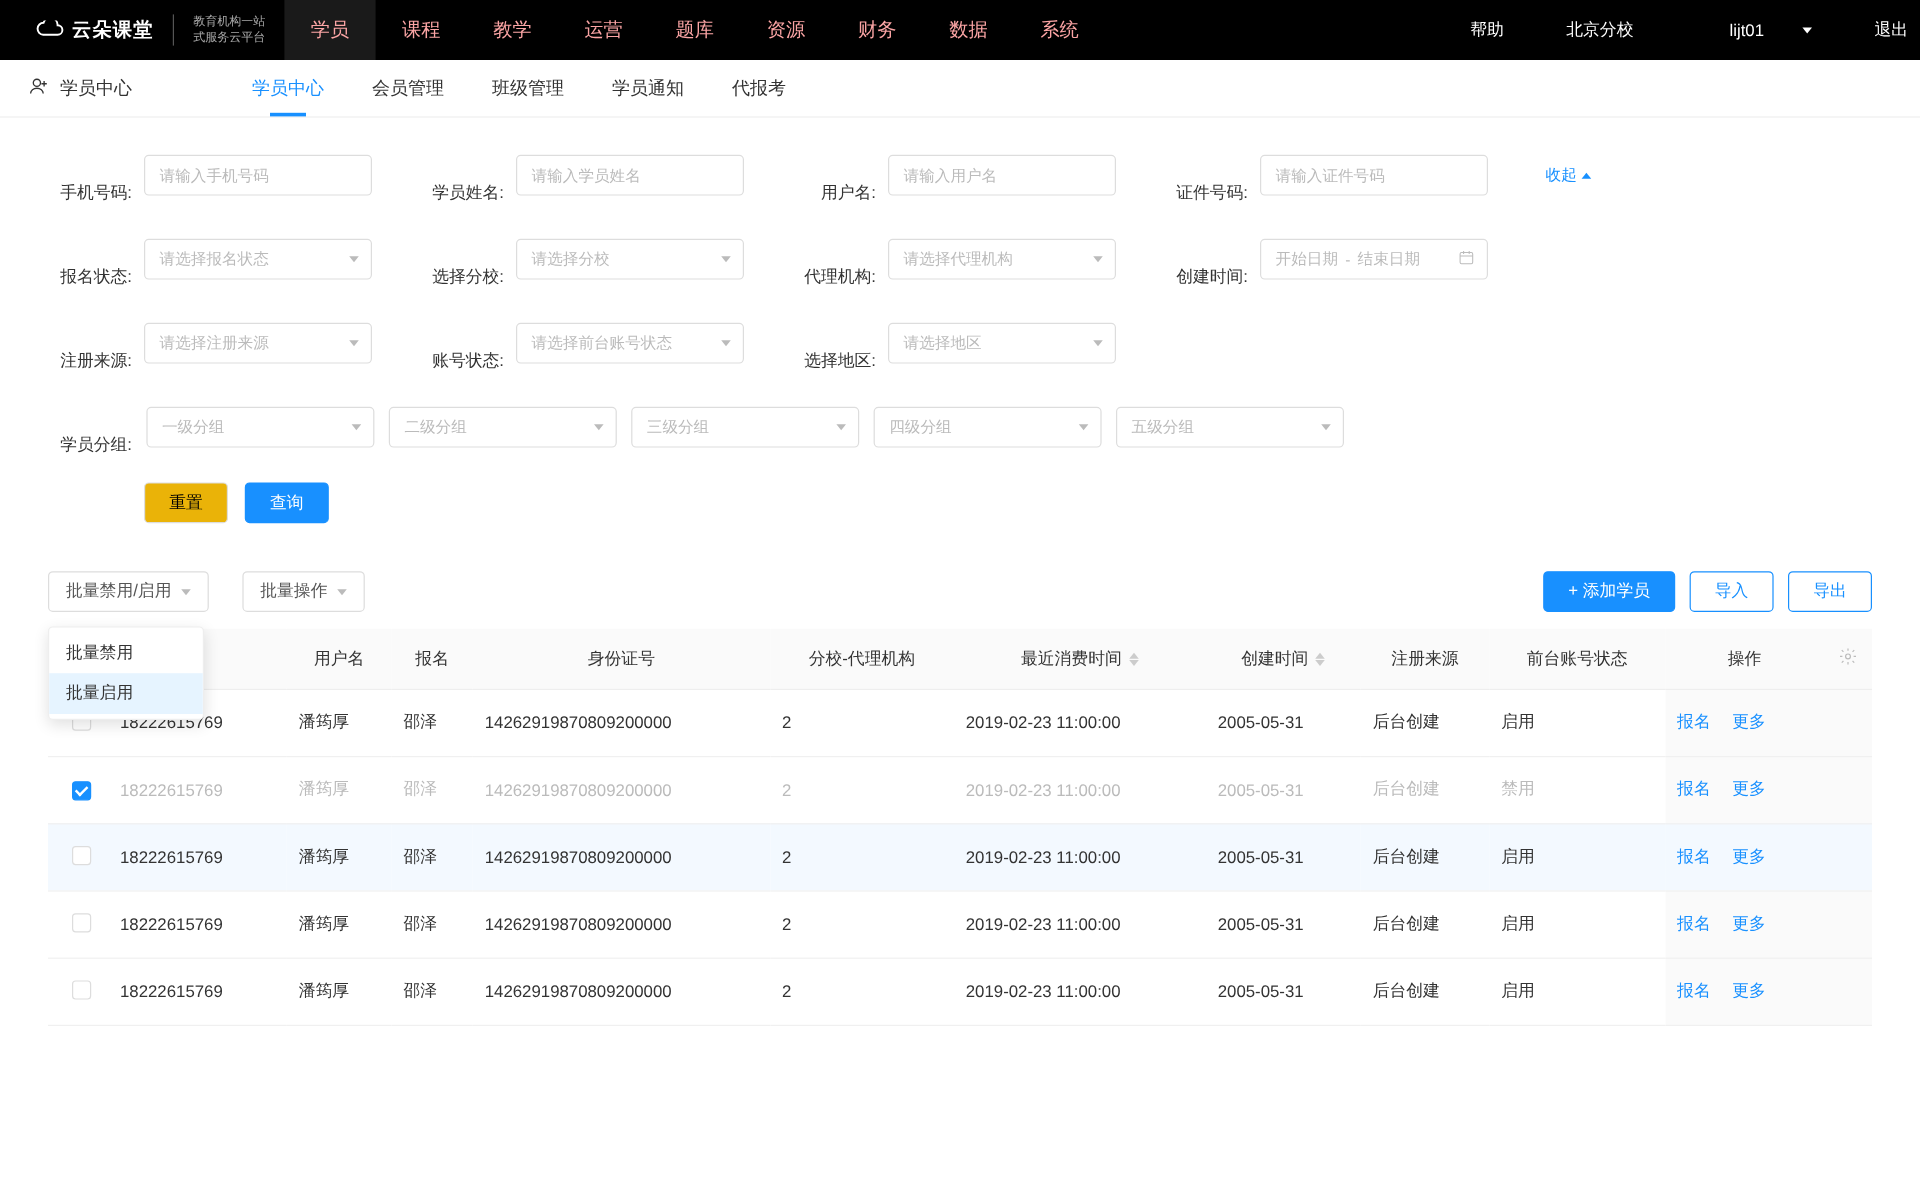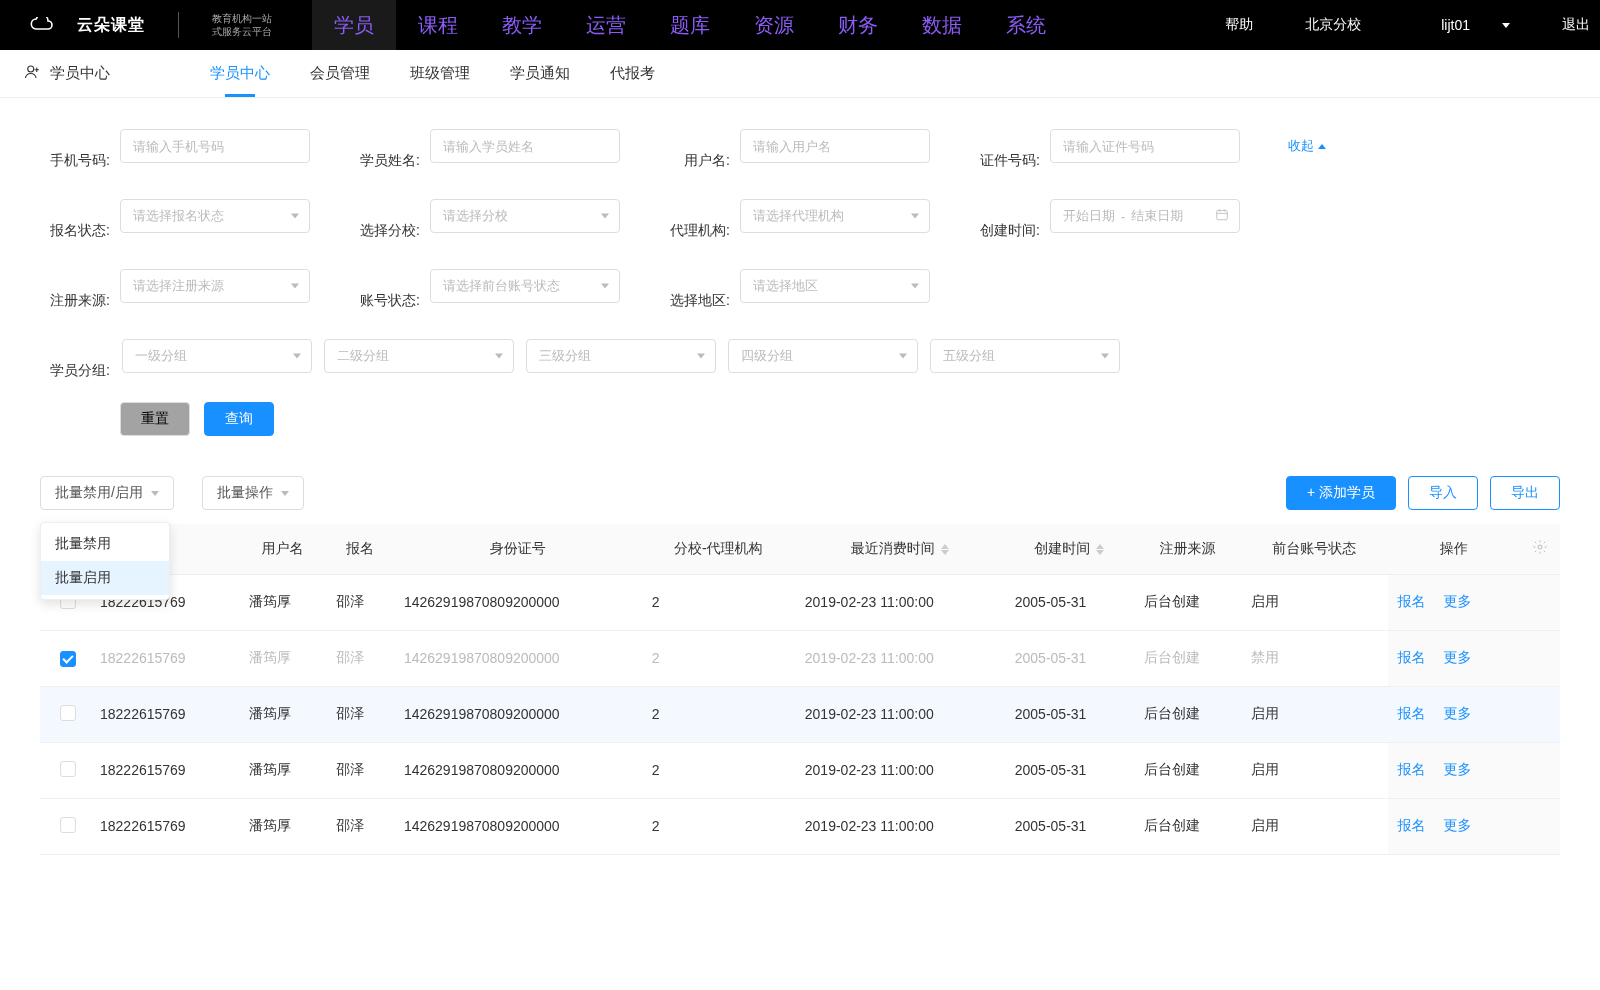--- a/index.html
+++ b/index.html
@@ -1,27 +1,27 @@
 <!DOCTYPE html>
 <html><head>
   <meta charset="utf-8">
   <style>
     * { box-sizing: border-box; margin: 0; padding: 0; }
     body { font-family: -apple-system, "PingFang SC", "Microsoft YaHei", sans-serif; font-size: 14px; color: #333; background: #fff; }
 
     
     .topnav { background: #000; height: 50px; display: flex; align-items: center; padding: 0 10px 0 30px; }
-    .logo-block { display: flex; align-items: center; gap: 23px; margin-right: 40px; }
+    .logo-block { display: flex; align-items: center; gap: 6px; margin-right: 16px; }
     .logo-icon { width: 24px; height: 16px; position: relative; }
     .logo-icon svg { display: block; }
     .logo-title { color: #fff; font-size: 16px; font-weight: 600; letter-spacing: 1px; }
     .logo-divider { width: 1px; height: 26px; background: #555; margin: 0 10px; }
     .logo-sub { color: #aaa; font-size: 10px; line-height: 1.3; }
     .topnav-items { display: flex; height: 100%; }
-    .topnav-item { color: #8b5cf6; padding: 0 22px; display: flex; align-items: center; cursor: pointer; font-size: 20px; }
+    .topnav-item { color: #fca5a5; padding: 0 22px; display: flex; align-items: center; cursor: pointer; font-size: 16px; }
     .topnav-item.active { background: #1a1a1a; }
     .topnav-right { margin-left: auto; display: flex; align-items: center; gap: 24px; color: #fff; font-size: 14px; }
     .topnav-right span { cursor: pointer; display: flex; align-items: center; gap: 4px; margin-left: 28px; }
     .caret-down { width: 0; height: 0; border-left: 4px solid transparent; border-right: 4px solid transparent; border-top: 5px solid #fff; display: inline-block; }
 
     
     .subnav { height: 48px; border-bottom: 1px solid #eee; display: flex; align-items: center; padding: 0 24px; gap: 0; }
     .subnav-title { display: flex; align-items: center; gap: 8px; font-size: 15px; margin-right: 100px; }
     .subnav-items { display: flex; gap: 40px; height: 100%; align-items: center; }
     .subnav-item { cursor: pointer; height: 100%; display: flex; align-items: center; position: relative; font-size: 15px; }
@@ -39,21 +39,21 @@
     .filter-control .sel-arrow { position: absolute; right: 10px; top: 50%; transform: translateY(-50%); color: #ccc; pointer-events: none; }
     .date-range { display: flex; align-items: center; gap: 6px; font-size: 13px; }
     .date-icon { position: absolute; right: 10px; top: 50%; transform: translateY(-50%); color: #bbb; }
     .collapse-link { color: #1890ff; cursor: pointer; display: flex; align-items: center; gap: 4px; font-size: 13px; margin-left: 8px; }
     .collapse-link .chev-up { width: 0; height: 0; border-left: 4px solid transparent; border-right: 4px solid transparent; border-bottom: 5px solid #1890ff; }
 
     .group-row { display: flex; gap: 12px; align-items: center; margin-bottom: 22px; }
     .group-row .filter-control { width: 190px; }
 
     .action-row { padding-left: 80px; display: flex; gap: 14px; }
-    .btn { height: 34px; padding: 0 20px; border-radius: 4px; border: 1px solid #ddd; background: #a3a3a3; cursor: pointer; display: inline-flex; align-items: center; justify-content: center; font-size: 14px; }
+    .btn { height: 34px; padding: 0 20px; border-radius: 4px; border: 1px solid #ddd; background: #eab308; cursor: pointer; display: inline-flex; align-items: center; justify-content: center; font-size: 14px; }
     .btn-primary { background: #1890ff; border-color: #1890ff; color: #fff; }
 
     
     .table-toolbar { padding: 30px 40px 14px; display: flex; align-items: center; gap: 28px; position: relative; justify-content: center; }
     .dropdown-btn { height: 34px; padding: 0 14px; border: 1px solid #ddd; border-radius: 4px; background: #fff; cursor: pointer; display: inline-flex; align-items: center; gap: 8px; font-size: 14px; color: #555; }
     .dropdown-menu { position: absolute; top: 76px; left: 40px; width: 130px; background: #fff; border: 1px solid #eee; border-radius: 4px; box-shadow: 0 4px 12px rgba(0,0,0,.12); padding: 4px 0; z-index: 10; }
     .dropdown-menu-item { padding: 8px 14px; font-size: 14px; cursor: pointer; }
     .dropdown-menu-item.hover { background: #e6f4ff; }
     .toolbar-right { margin-left: auto; display: flex; gap: 12px; }
     .btn-outline-primary { border-color: #1890ff; color: #1890ff; background: #fff; }

